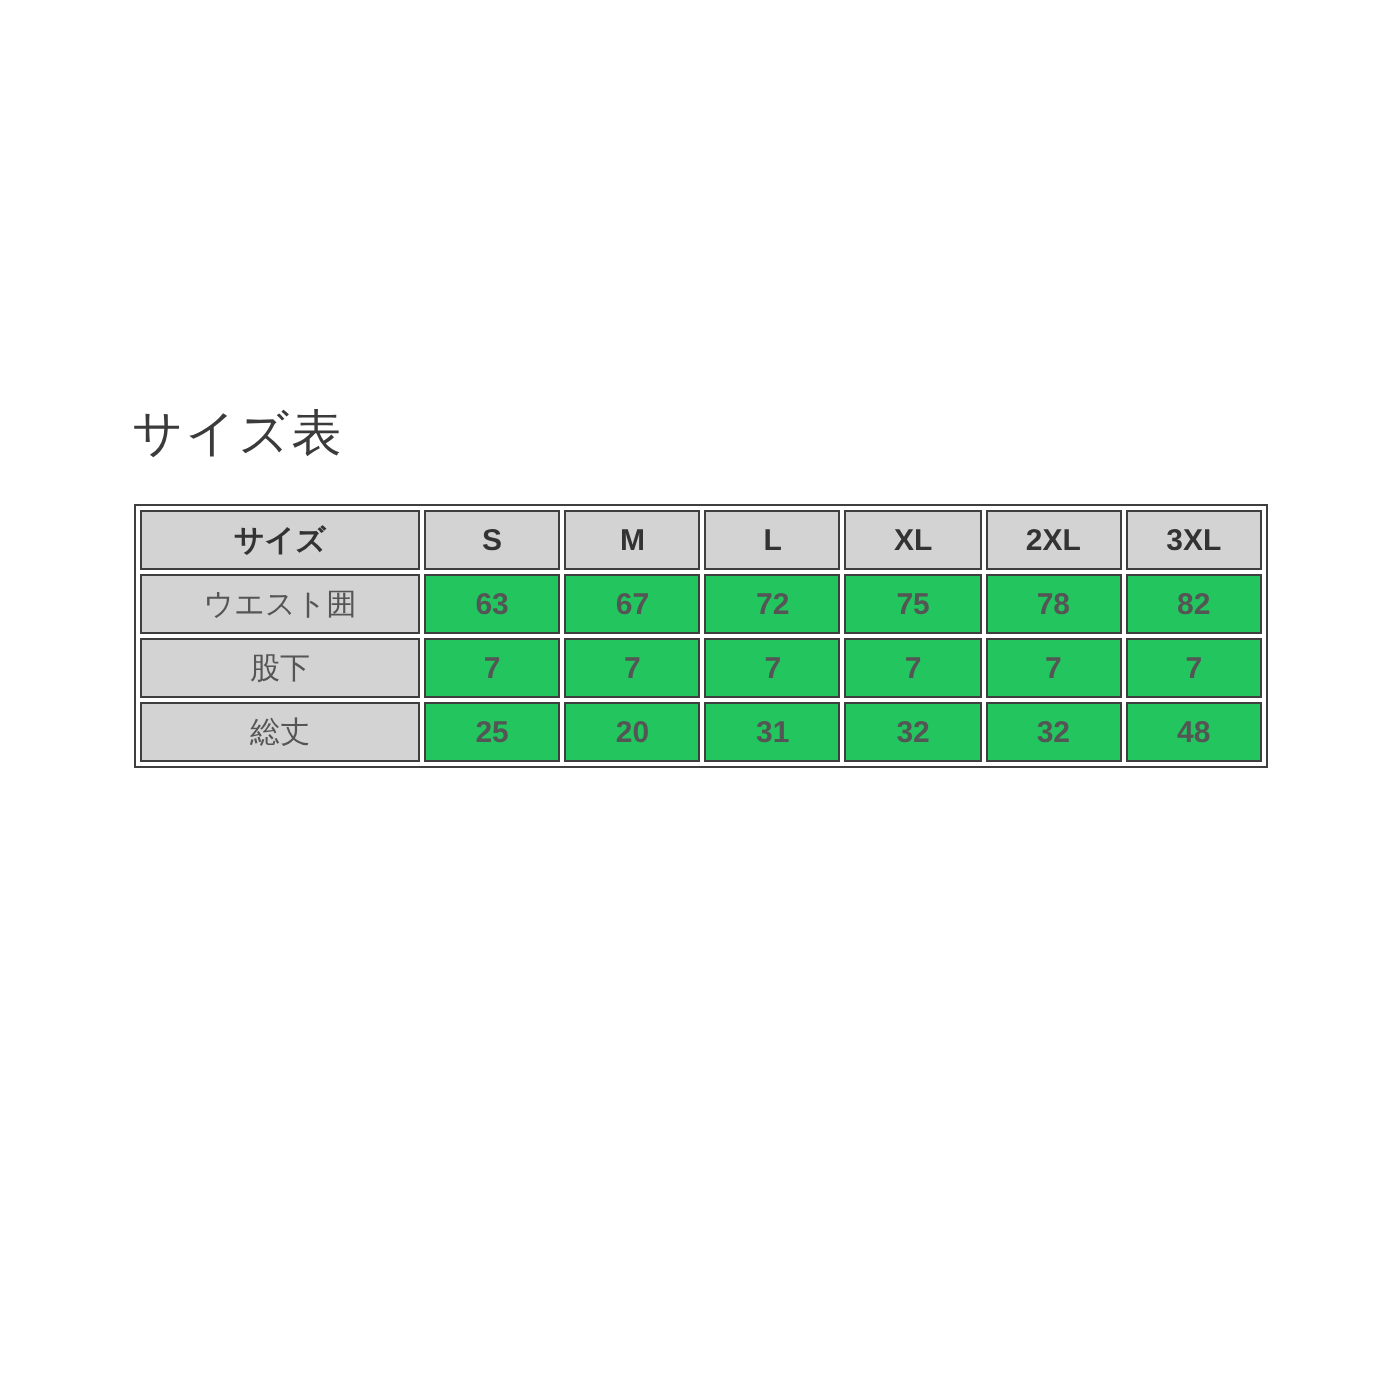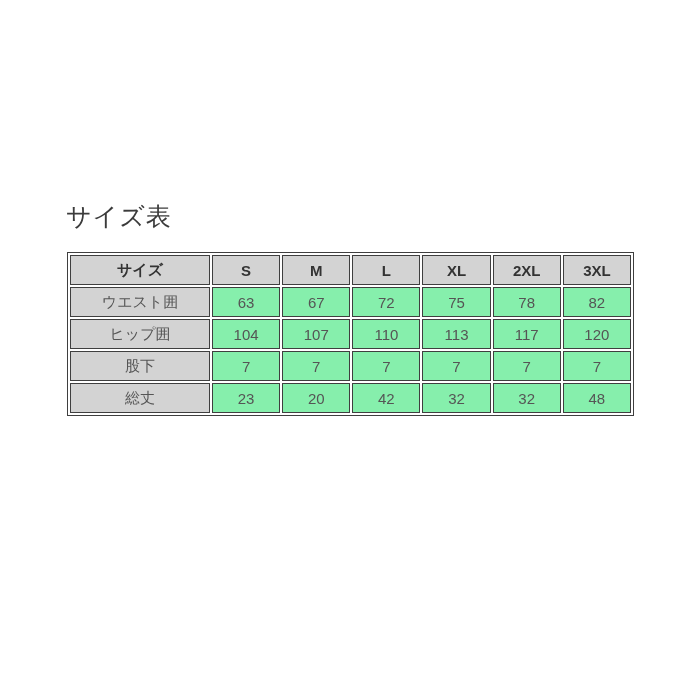--- a/index.html
+++ b/index.html
@@ -53,23 +53,23 @@
     color: #333333;
     font-weight: 700;
   }
   table.size-table tbody th {
     background: #d3d3d3;
     color: #555555;
     font-weight: 400;
     margin-left: 29px;
   }
   table.size-table tbody td {
-    background: #86efac;
+    background: #22c55e;
     color: #555555;
-    font-weight: 400;
+    font-weight: 700;
   }
 </style>
 </head>
 <body>
 
 <div class="canvas">
 
   <h1 class="title">サイズ表</h1>
 
   <table class="size-table">
@@ -97,42 +97,33 @@
       <tr>
         <th>ウエスト囲</th>
         <td>63</td>
         <td>67</td>
         <td>72</td>
         <td>75</td>
         <td>78</td>
         <td>82</td>
       </tr>
       <tr>
-        <th>ヒップ囲</th>
-        <td>104</td>
-        <td>107</td>
-        <td>110</td>
-        <td>113</td>
-        <td>117</td>
-        <td>120</td>
-      </tr>
-      <tr>
         <th>股下</th>
         <td>7</td>
         <td>7</td>
         <td>7</td>
         <td>7</td>
         <td>7</td>
         <td>7</td>
       </tr>
       <tr>
         <th>総丈</th>
-        <td>23</td>
+        <td>25</td>
         <td>20</td>
-        <td>42</td>
+        <td>31</td>
         <td>32</td>
         <td>32</td>
         <td>48</td>
       </tr>
     </tbody>
   </table>
 
 </div>
 
 </body></html>

